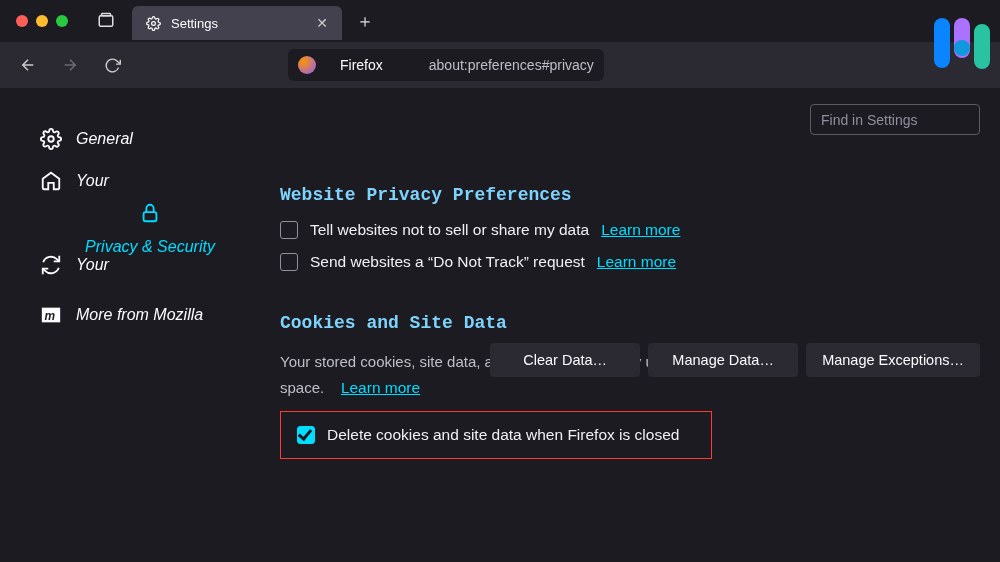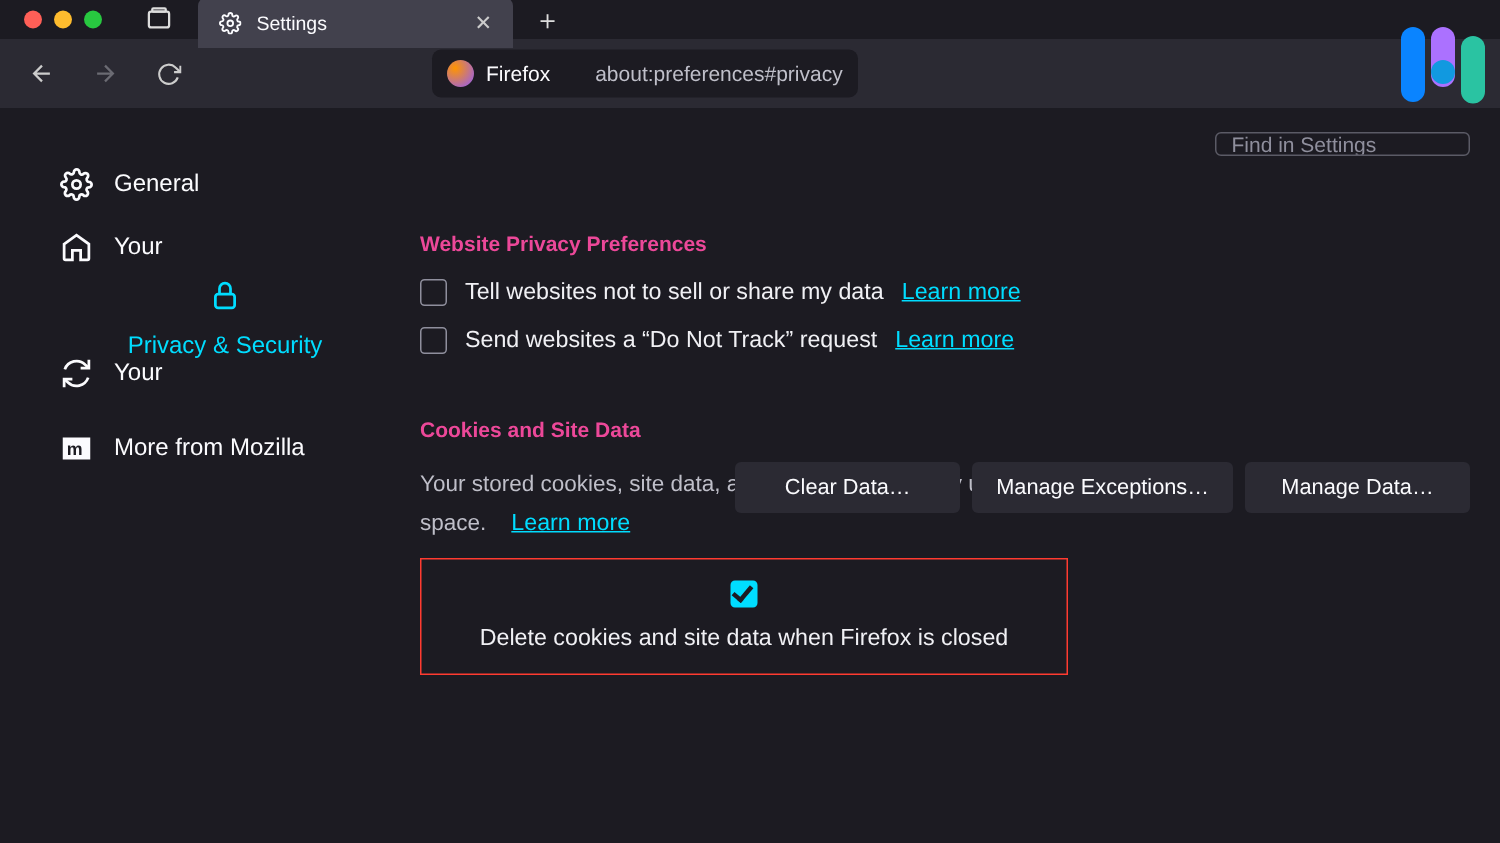--- a/index.html
+++ b/index.html
@@ -1,62 +1,62 @@
 <!DOCTYPE html>
 <html><head>
 <meta charset="utf-8">
 <style>
 * { margin: 0; padding: 0; box-sizing: border-box; }
 html, body { width: 1000px; height: 562px; overflow: hidden; font-family: -apple-system, BlinkMacSystemFont, "Segoe UI", sans-serif; background: #1c1b22; color: #fbfbfe; }
 .window { width: 1000px; height: 562px; display: flex; flex-direction: column; position: relative; }
 
 
-.titlebar { height: 26px; background: #1c1b22; display: flex; align-items: center; padding-left: 16px; position: relative; }
+.titlebar { height: 42px; background: #1c1b22; display: flex; align-items: center; padding-left: 16px; position: relative; }
 .traffic { display: flex; gap: 8px; }
 .light { width: 12px; height: 12px; border-radius: 50%; }
 .light.red { background: #ff5f57; }
 .light.yellow { background: #febc2e; }
 .light.green { background: #28c840; }
 .tabwell { margin-left: 28px; display: flex; align-items: center; height: 38px; }
 .tabwell .dock-icon { width: 20px; height: 20px; color: #ddd; margin-right: 16px; display: flex; align-items: center; justify-content: center; }
 .tab { display: flex; align-items: center; gap: 10px; height: 34px; margin-top: 4px; padding: 0 14px; background: #42414d; border-radius: 6px 6px 0 0; min-width: 210px; color: #fbfbfe; }
 .tab .label { flex: 1; font-size: 13px; }
 .tab .close { color: #ccc; font-size: 14px; }
 .newtab { width: 30px; height: 30px; display: flex; align-items: center; justify-content: center; color: #ddd; margin-left: 8px; font-size: 18px; }
 
 
 .navbar { height: 46px; background: #2b2a33; display: flex; align-items: center; padding: 0 12px; gap: 10px; }
 .navbtn { width: 32px; height: 32px; display: flex; align-items: center; justify-content: center; color: #ccc; border-radius: 4px; }
 .navbtn.disabled { color: #6b6b73; }
-.urlbar { margin-left: 150px; height: 32px; background: #1c1b22; border-radius: 6px; display: flex; align-items: center; padding: 0 10px; gap: 8px; }
+.urlbar { margin-left: 150px; height: 32px; background: #1c1b22; border-radius: 6px; display: flex; align-items: center; padding: 0 10px; gap: 24px; }
 .urlbar .fx { width: 18px; height: 18px; border-radius: 50%; background: radial-gradient(circle at 30% 30%, #ff9500, #9059ff); }
 .urlbar .identity { color: #fbfbfe; font-size: 14px; }
 .urlbar .path { color: #bfbfc9; font-size: 14px; margin-left: 22px; }
 
 
 .corner-logo { position: absolute; top: 18px; right: 10px; display: flex; align-items: center; gap: 4px; }
 .bar1 { width: 16px; height: 50px; background: #0a84ff; border-radius: 8px; }
 .bar2 { width: 16px; height: 40px; background: #ab71ff; border-radius: 8px; position: relative; top: -5px; }
 .bar2::after { content: ""; position: absolute; width: 16px; height: 16px; border-radius: 50%; background: #1199e0; top: 22px; }
 .bar3 { width: 16px; height: 45px; background: #2ac3a2; border-radius: 8px; position: relative; top: 3px; }
 
 
 .content { flex: 1; display: flex; background: #1c1b22; position: relative; }
-.sidebar { width: 260px; padding: 30px 0 0 40px; }
+.sidebar { width: 260px; padding: 30px 0 0 40px; font-style: italic; }
 .sidebar-item { display: flex; align-items: center; gap: 14px; height: 42px; font-size: 16px; color: #fbfbfe; cursor: pointer; }
 .sidebar-item.active { color: #00ddff; flex-direction: column; }
 .sidebar-item .icon { width: 22px; height: 22px; display: flex; align-items: center; justify-content: center; }
 .sidebar-spacer { height: 8px; }
 
 .main { flex: 1; padding: 16px 20px 0 20px; position: relative; }
 .search-wrap { display: flex; justify-content: flex-end; margin-bottom: 50px; }
-.search { width: 170px; height: 16px; background: transparent; border: 1px solid #5b5b66; border-radius: 4px; color: #bfbfc9; font-size: 14px; padding: 0 10px; outline: none; }
+.search { width: 170px; height: 31px; background: transparent; border: 1px solid #5b5b66; border-radius: 4px; color: #bfbfc9; font-size: 14px; padding: 0 10px; outline: none; }
 .search::placeholder { color: #8f8f9d; }
 
-h2.section { font-size: 14px; font-weight: 700; color: #ec4899; margin-bottom: 16px; }
+h2.section { font-size: 18px; font-weight: 700; color: #7dd3fc; margin-bottom: 16px; font-family: Liberation Mono, monospace; }
 .check-row { display: flex; align-items: center; gap: 12px; font-size: 15.5px; color: #f0f0f4; margin-bottom: 14px; }
 .chk { width: 18px; height: 18px; border: 1.5px solid #8f8f9d; border-radius: 3px; background: transparent; display: inline-block; }
 .chk.checked { background: #00ddff; border-color: #00ddff; position: relative; }
 .chk.checked::after { content: ""; position: absolute; left: 3px; top: 0px; width: 5px; height: 10px; border: solid #1c1b22; border-width: 0 3px 3px 0; transform: rotate(40deg); }
 a.learn { color: #00ddff; text-decoration: underline; text-decoration-color: #00ddff; font-size: 15.5px; }
 
 .cookies-section { margin-top: 42px; position: relative; }
 .cookies-text { font-size: 15px; color: #bfbfc9; line-height: 1.7; max-width: 520px; margin-bottom: 10px; }
 .highlight-box { border: 1px solid #ff3b30; padding: 14px 16px; margin-top: 6px; width: 432px; }
 
@@ -195,27 +195,27 @@
         <a class="learn">Learn more</a>
       </div>
 
       <div class="cookies-section">
         <h2 class="section">Cookies and Site Data</h2>
         <div class="cookies-text">
           <span>Your stored cookies, site data, and cache are currently using 736 KB of disk space.</span>&nbsp;&nbsp;&nbsp;
           <a class="learn">Learn more</a>
         </div>
         <div class="highlight-box">
-          <div class="check-row" style="margin-bottom:0;flex-direction:column;">
+          <div class="check-row" style="margin-bottom:0;">
             <span class="chk checked"></span>
             <span>Delete cookies and site data when Firefox is closed</span>
           </div>
         </div>
         <div class="button-col">
           <button class="btn">Clear Data…</button>
+          <button class="btn">Manage Data…</button>
           <button class="btn">Manage Exceptions…</button>
-          <button class="btn">Manage Data…</button>
         </div>
       </div>
     </div>
   </div>
 
 </div>
 
 </body></html>

